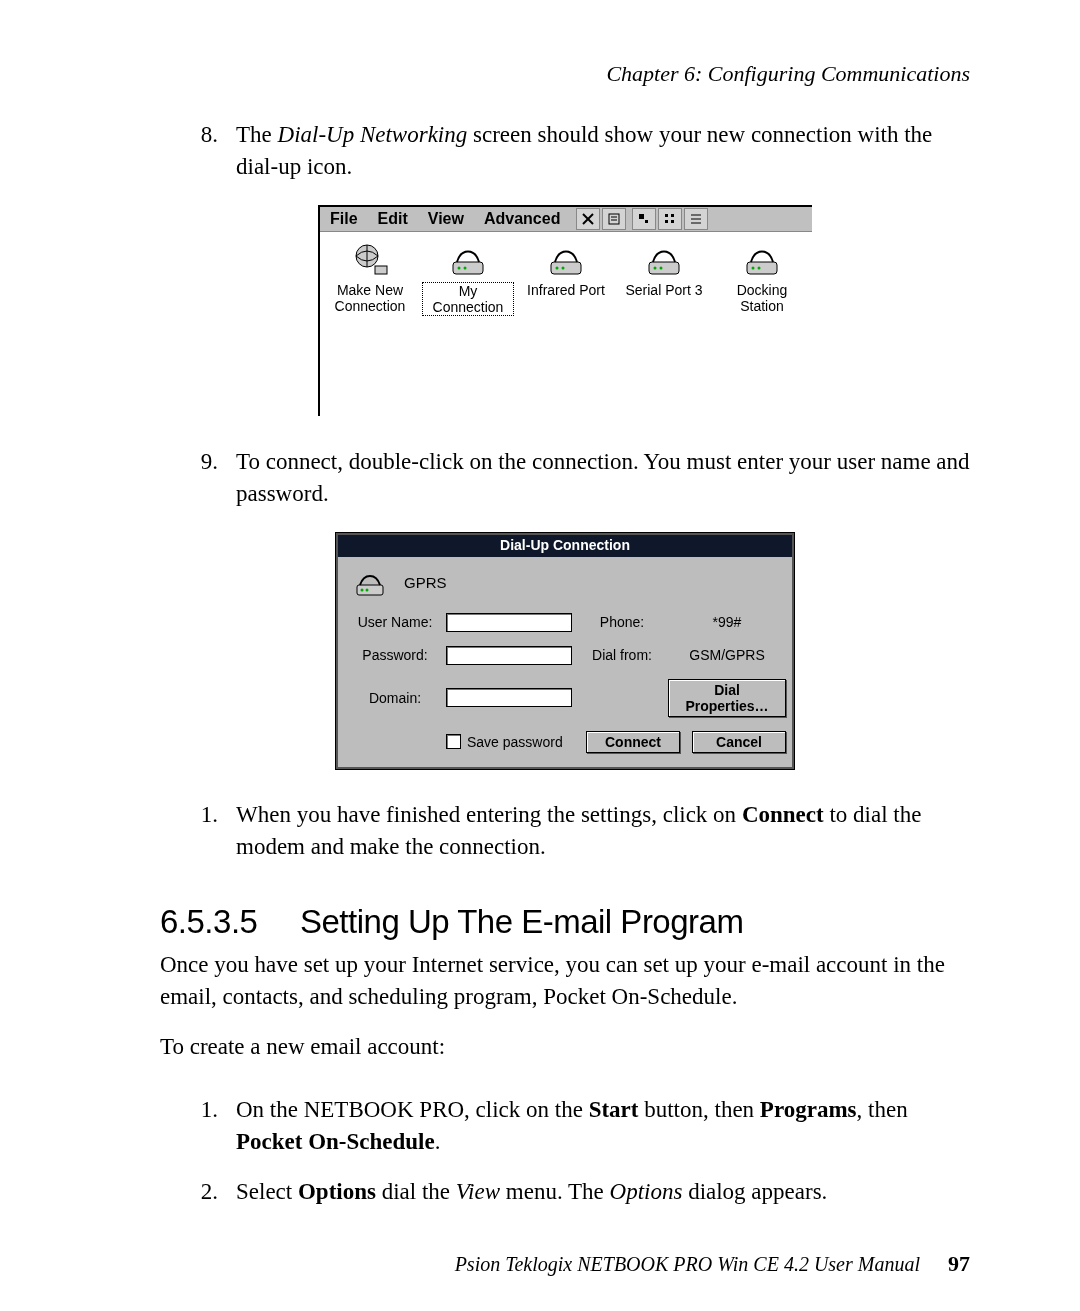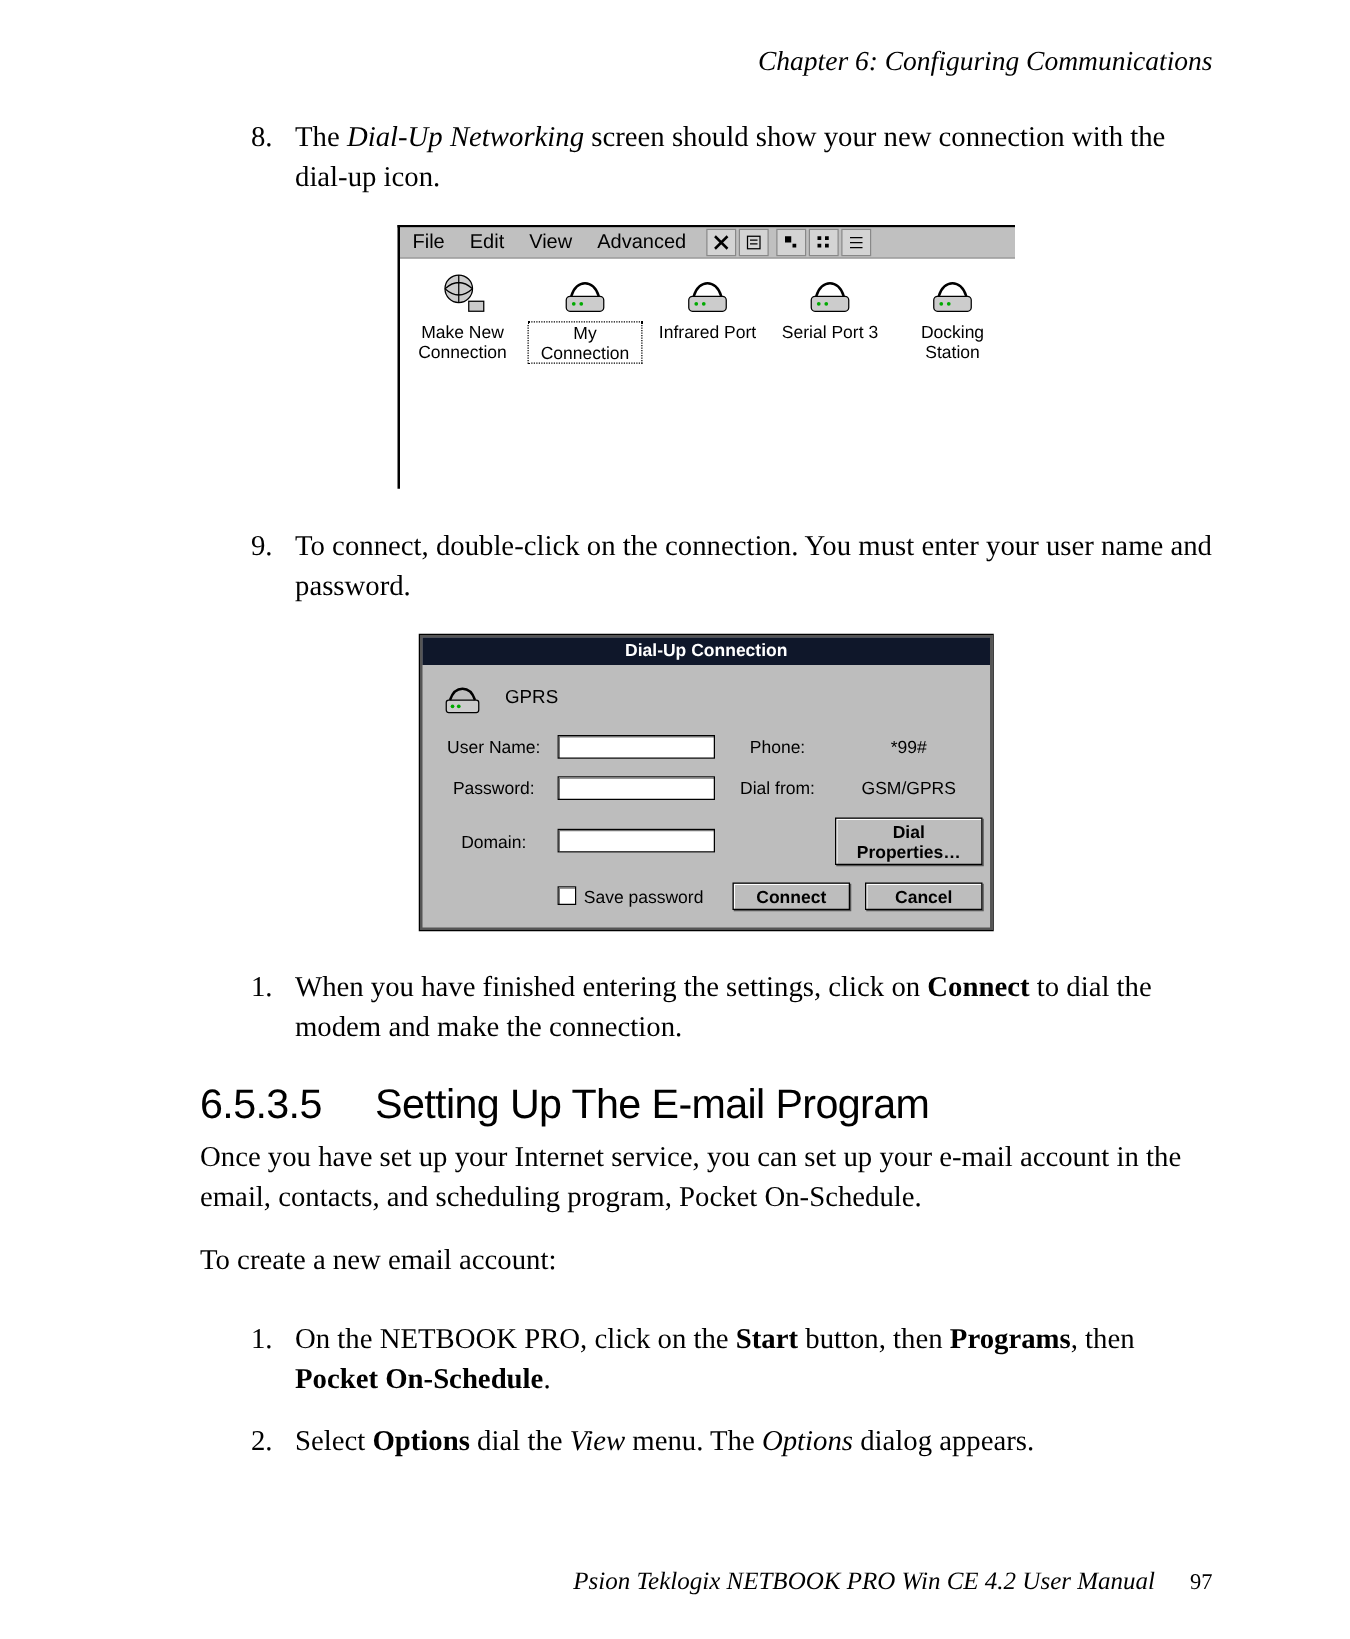--- a/index.html
+++ b/index.html
@@ -13,21 +13,21 @@
   }
   .page {
     padding: 34px 110px 40px 160px;
   }
   .header {
     text-align: right;
     font-family: "Times New Roman", Times, serif;
     font-size: 22px;
     line-height: 1.35;
   }
-  .header .chap { font-style: italic; }
+  .header .chap { font-style: italic; margin-top: 25px; }
   .header .sect { font-style: italic; font-weight: bold; }
   ol.steps {
     list-style: none;
     padding: 0;
     margin: 30px 0 0 0;
     font-size: 23px;
     line-height: 1.4;
   }
   ol.steps > li {
     display: flex;
@@ -58,21 +58,21 @@
     border-bottom: none;
   }
   .ss1 .menubar {
     display: flex;
     align-items: center;
     background: #c0c0c0;
     border-bottom: 1px solid #888;
     height: 24px;
   }
   .ss1 .menu {
-    font-weight: normal;
+    font-weight: bold;
     padding: 2px 10px;
     font-size: 16px;
   }
   .ss1 .tbicon {
     width: 22px; height: 20px;
     border: 1px solid #888;
     margin-left: 2px;
     background: #d4d4d4;
     display: inline-flex;
     align-items: center; justify-content: center;
@@ -166,21 +166,21 @@
     display: flex; gap: 12px; justify-content: flex-end;
     grid-column: 3 / span 2;
   }
   .ss2 .right-label { white-space: nowrap; }
 
   h2.section-heading {
     font-family: Arial, Helvetica, sans-serif;
     font-weight: 400;
     font-size: 33px;
     letter-spacing: -0.5px;
-    margin: 26px 0 8px 0;
+    margin: 40px 0 8px 0;
     display: flex;
   }
   h2.section-heading .hnum {
     width: 140px;
   }
   p.body {
     font-size: 23px;
     line-height: 1.4;
     margin: 4px 0 18px 0;
     font-family: Liberation Serif, serif;
@@ -188,21 +188,21 @@
   .footer {
     position: absolute;
     bottom: 34px;
     right: 110px;
     font-style: italic;
     font-size: 20px;
     display: flex;
     align-items: baseline;
     gap: 28px;
   }
-  .footer .pg { font-style: normal; font-weight: normal; font-size: 18px; }
+  .footer .pg { font-style: normal; font-weight: bold; font-size: 22px; }
 </style>
 </head>
 <body>
 
 <div class="page">
   <div class="header">
     <div class="chap">Chapter 6:  Configuring Communications</div>
   </div>
 
   <ol class="steps">

